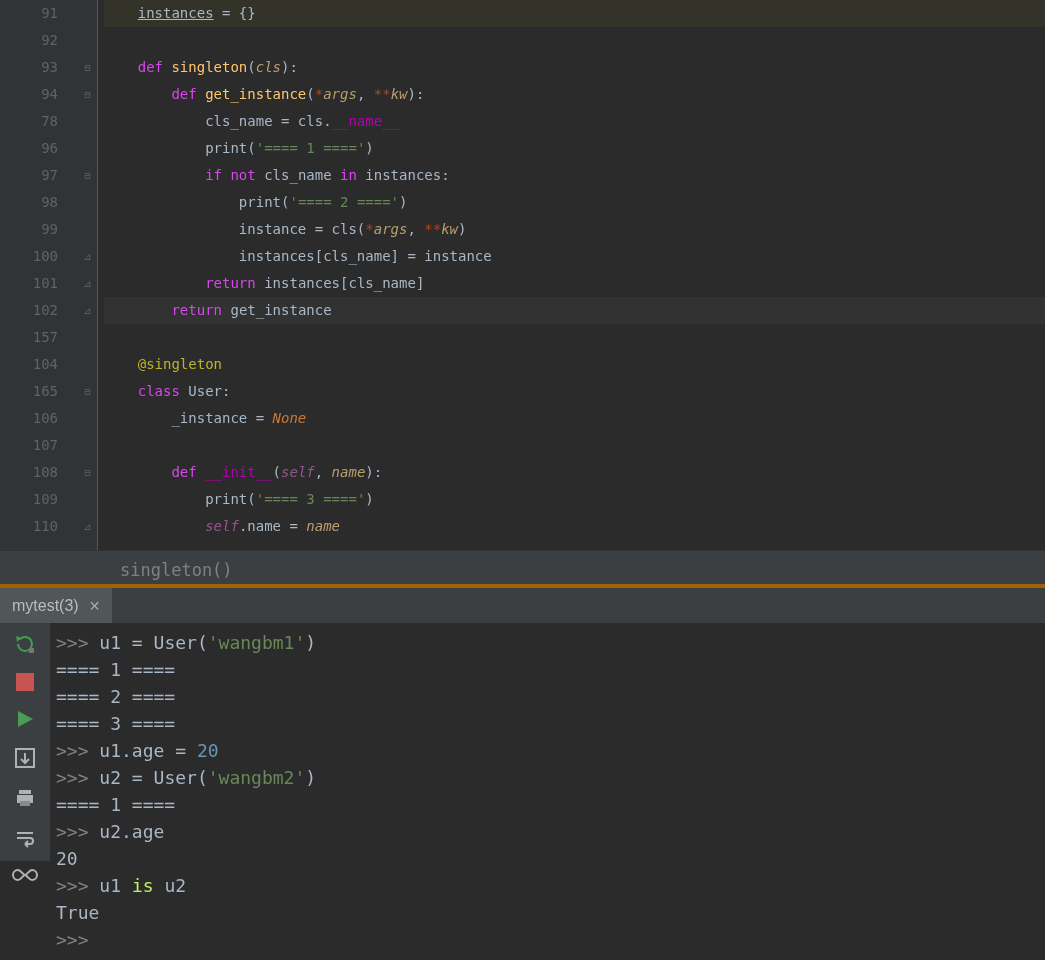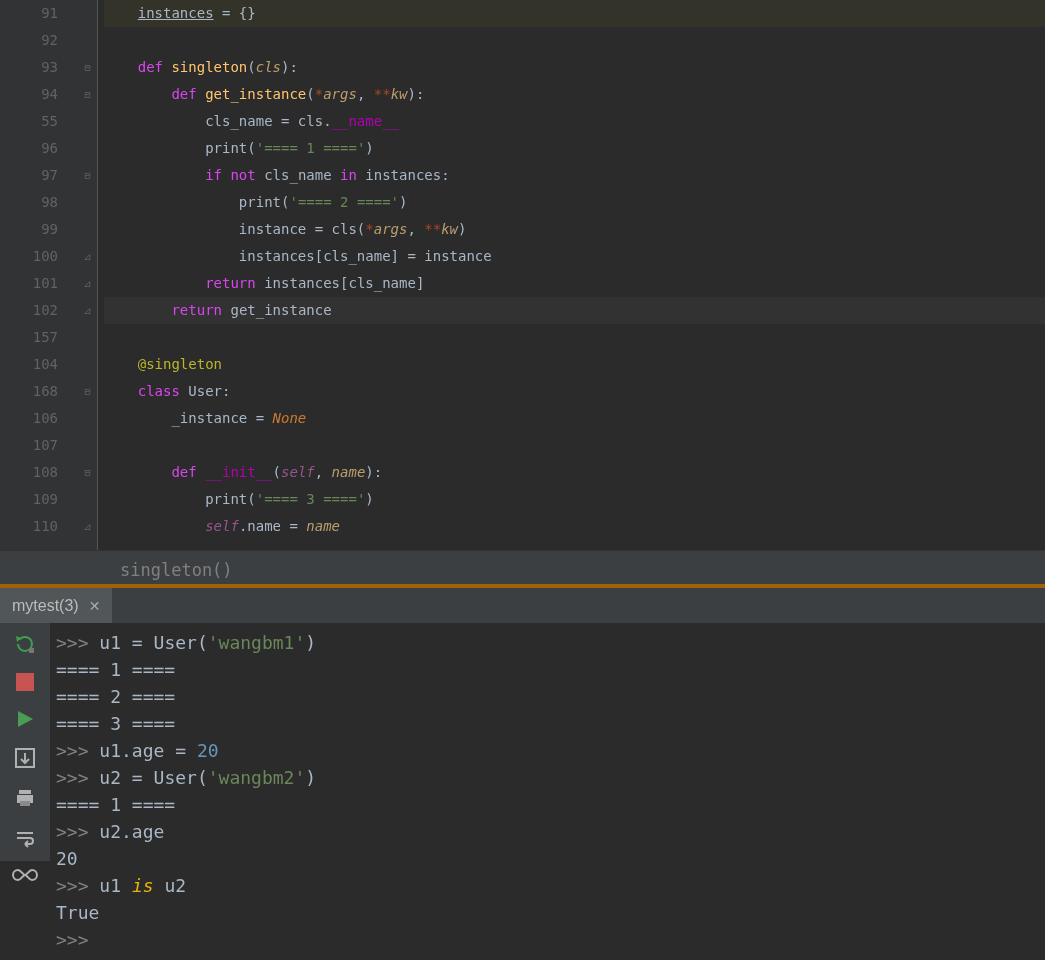--- a/index.html
+++ b/index.html
@@ -128,45 +128,45 @@
     cursor: pointer;
   }
   .console-output {
     flex: 1;
     padding: 6px 6px;
     line-height: 27px;
     white-space: pre;
     font-size: 18px;
   }
   .prompt { color: #808080; }
-  .c-kw { color: #eab308; font-style: italic; }
+  .c-kw { color: #bef264; }
   .c-num { color: #6897bb; }
   .c-str { color: #6a8759; }
   svg { display: block; }
 </style>
 </head>
 <body>
 
 <div class="editor-area">
   <div class="gutter" id="gutter">
       <div>91</div>
       <div>92</div>
       <div>93</div>
       <div>94</div>
-      <div>55</div>
+      <div>78</div>
       <div>96</div>
       <div>97</div>
       <div>98</div>
       <div>99</div>
       <div>100</div>
       <div>101</div>
       <div>102</div>
       <div>157</div>
       <div>104</div>
-      <div>168</div>
+      <div>165</div>
       <div>106</div>
       <div>107</div>
       <div>108</div>
       <div>109</div>
       <div>110</div>
     </div>
   <div class="fold-col" id="foldcol">
       <div></div>
       <div></div>
       <div>⊟</div>

